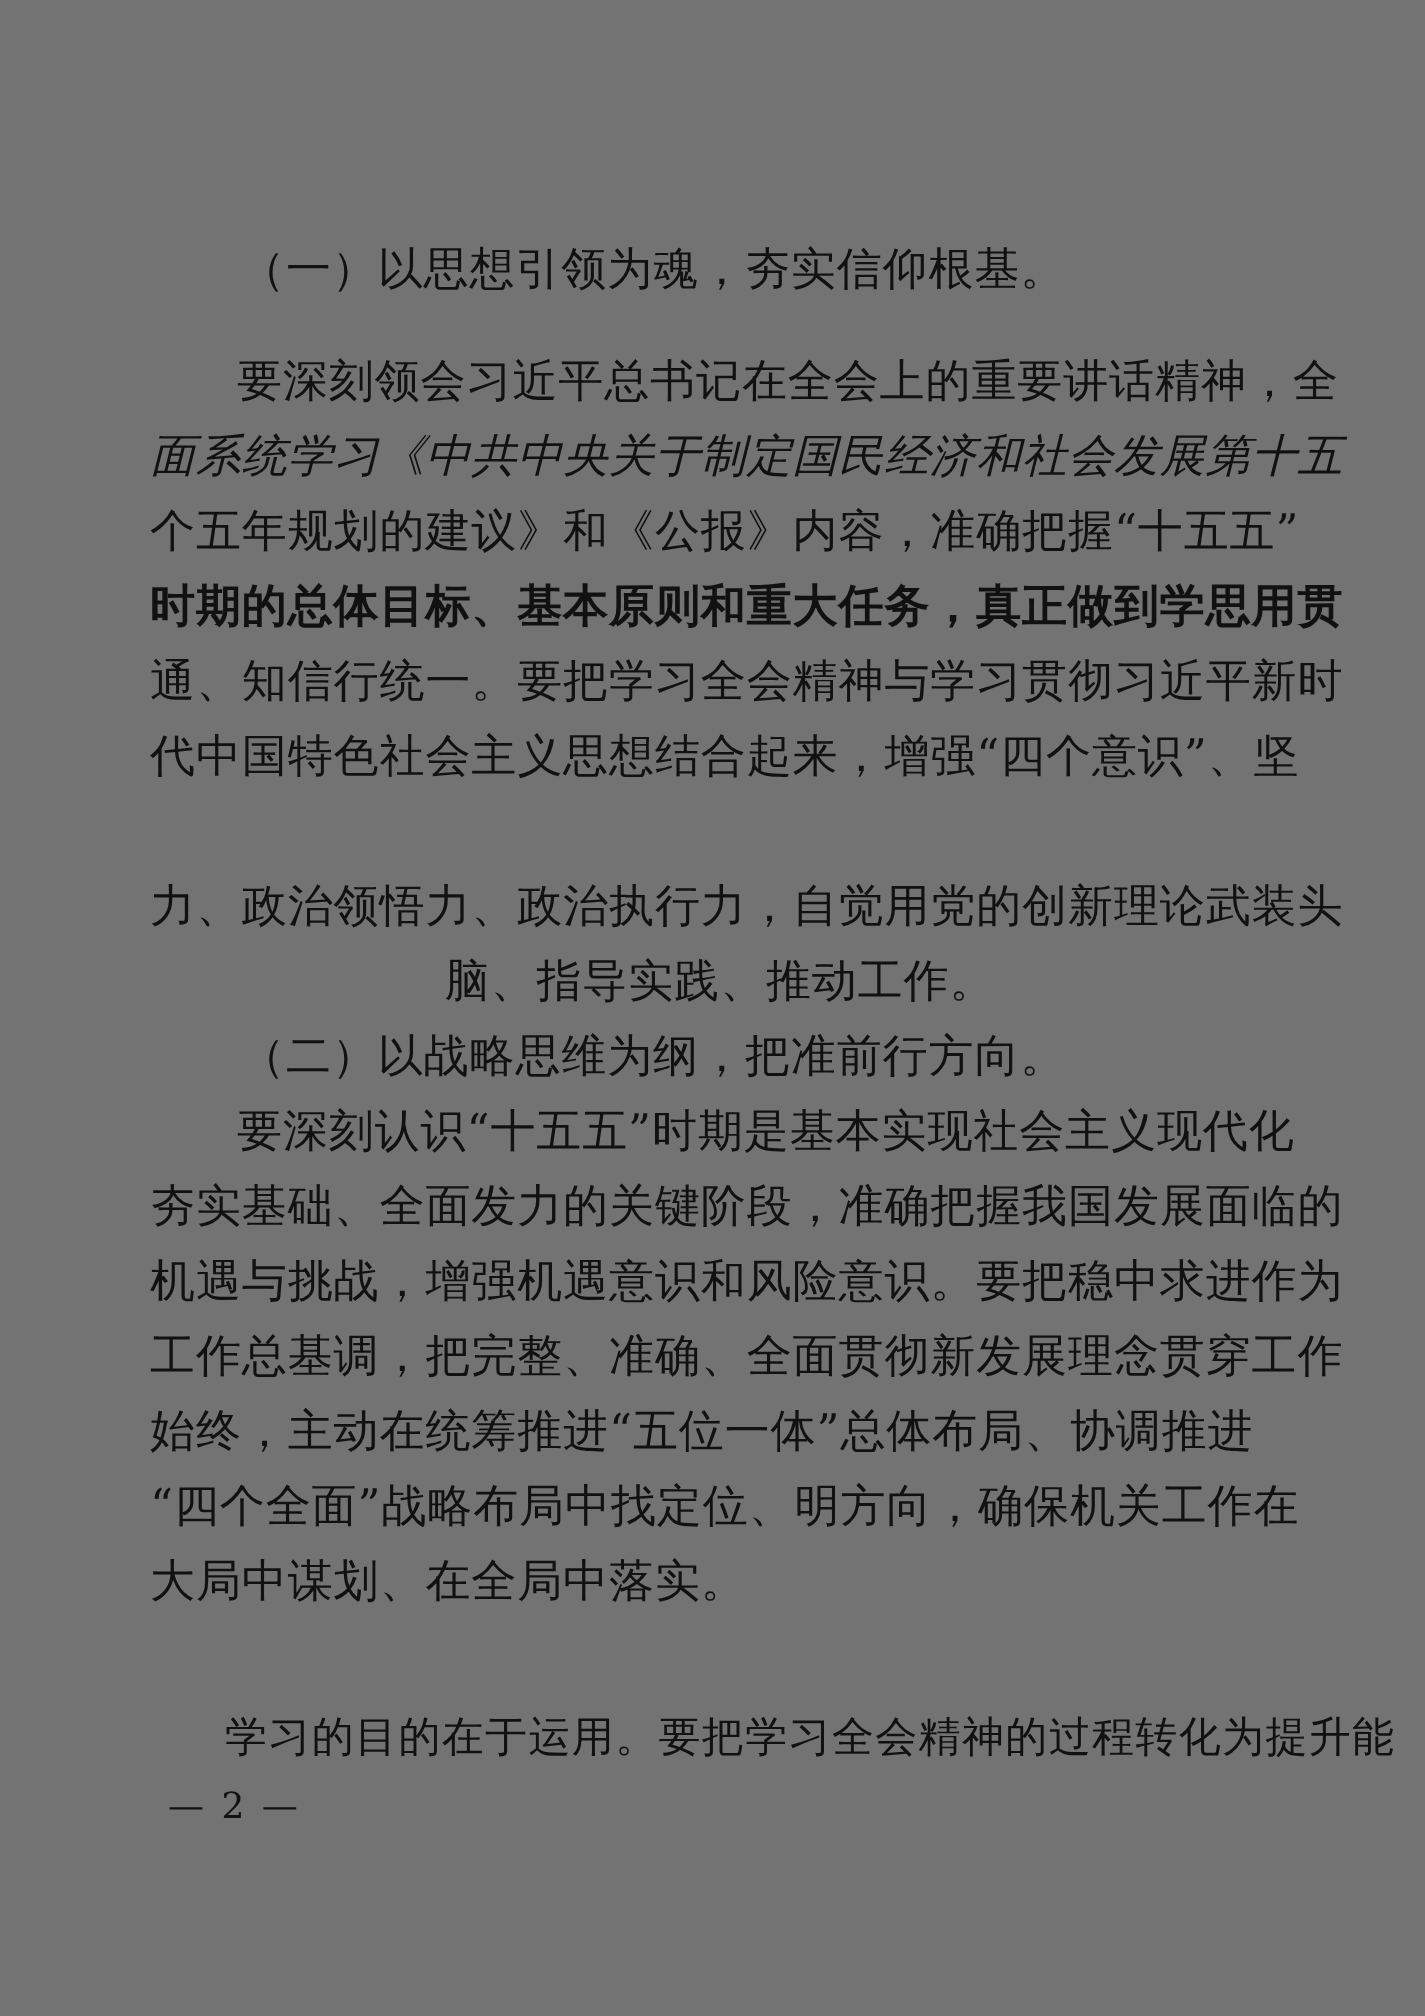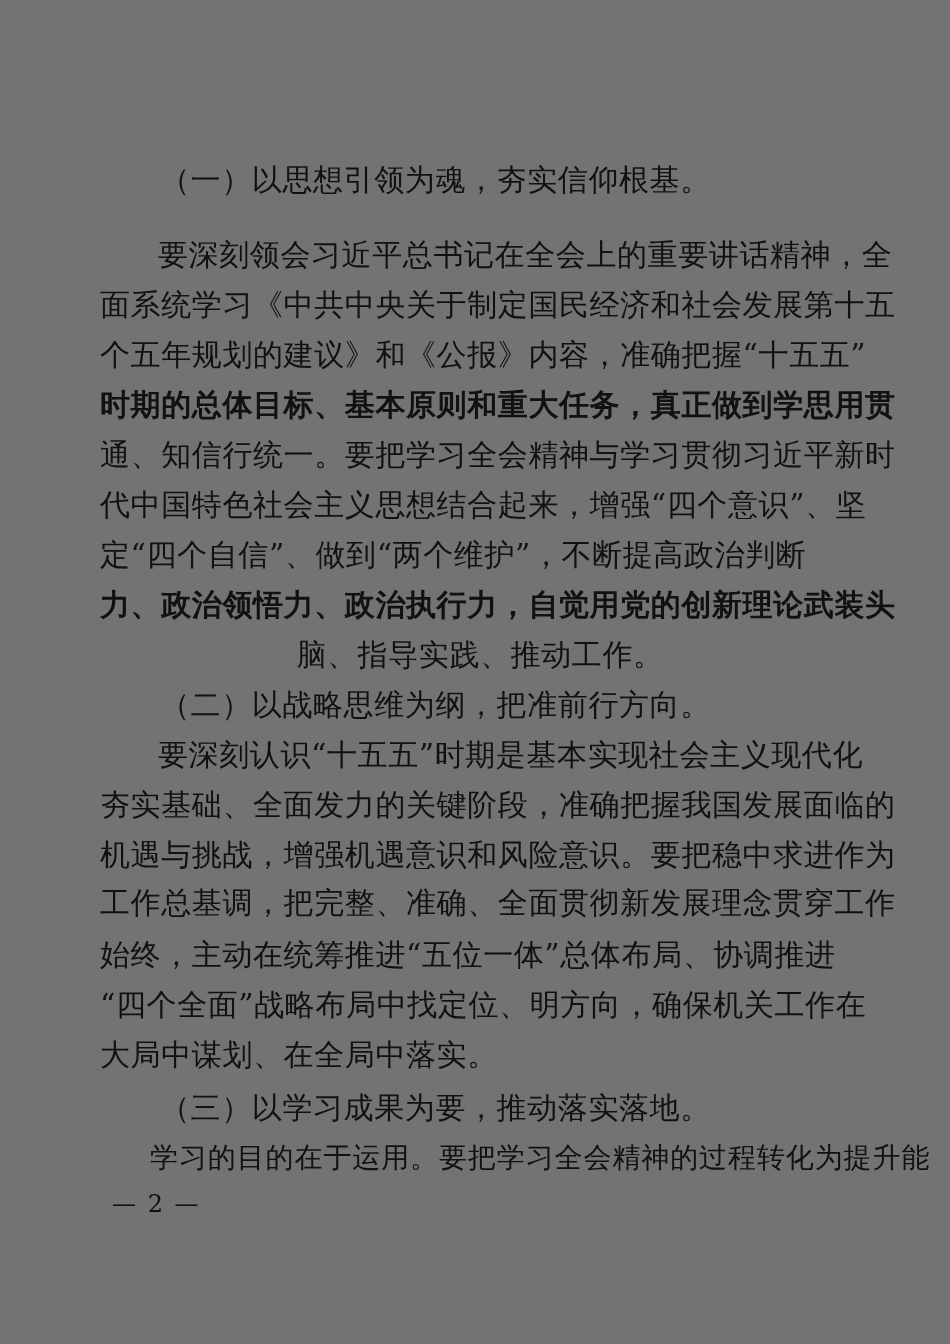--- a/index.html
+++ b/index.html
@@ -12,35 +12,33 @@
   .pagenum { position: absolute; left: 112px; top: 1186px; font-size: 24px; line-height: 36px;
              white-space: nowrap; letter-spacing: 2px; }
 </style>
 </head>
 <body>
 
 <div class="page">
 
   <div class="line heading" style="top:160px; left:160px;">（一）以思想引领为魂，夯实信仰根基。</div>
   <div class="line" style="top:235px; left:158px; width:700px;">要深刻领会习近平总书记在全会上的重要讲话精神，全</div>
-  <div class="line" style="top:285px;">面系统学习《中共中央关于制定国民经济和社会发展第十五</div>
+  <div class="line" style="top:285px;font-style:italic;">面系统学习《中共中央关于制定国民经济和社会发展第十五</div>
   <div class="line" style="top:335px;">个五年规划的建议》和《公报》内容，准确把握“十五五”</div>
   <div class="line" style="top:385px;font-weight:bold;">时期的总体目标、基本原则和重大任务，真正做到学思用贯</div>
   <div class="line" style="top:435px;">通、知信行统一。要把学习全会精神与学习贯彻习近平新时</div>
   <div class="line" style="top:485px;">代中国特色社会主义思想结合起来，增强“四个意识”、坚</div>
-  <div class="line" style="top:535px;">定“四个自信”、做到“两个维护”，不断提高政治判断</div>
-  <div class="line" style="top:585px;font-weight:bold;">力、政治领悟力、政治执行力，自觉用党的创新理论武装头</div>
+  <div class="line" style="top:585px;">力、政治领悟力、政治执行力，自觉用党的创新理论武装头</div>
   <div class="line" style="top:635px;text-align:center;">脑、指导实践、推动工作。</div>
 
   <div class="line heading" style="top:685px; left:160px;">（二）以战略思维为纲，把准前行方向。</div>
   <div class="line" style="top:735px; left:158px; width:700px;">要深刻认识“十五五”时期是基本实现社会主义现代化</div>
   <div class="line" style="top:785px;">夯实基础、全面发力的关键阶段，准确把握我国发展面临的</div>
   <div class="line" style="top:835px;">机遇与挑战，增强机遇意识和风险意识。要把稳中求进作为</div>
-  <div class="line" style="top:885px;font-family:Liberation Mono, monospace;">工作总基调，把完整、准确、全面贯彻新发展理念贯穿工作</div>
+  <div class="line" style="top:885px;">工作总基调，把完整、准确、全面贯彻新发展理念贯穿工作</div>
   <div class="line" style="top:935px;">始终，主动在统筹推进“五位一体”总体布局、协调推进</div>
   <div class="line" style="top:985px;">“四个全面”战略布局中找定位、明方向，确保机关工作在</div>
   <div class="line" style="top:1035px;">大局中谋划、在全局中落实。</div>
 
-  <div class="line heading" style="top:1088px; left:160px;">（三）以学习成果为要，推动落实落地。</div>
   <div class="line" style="top:1138px; left:150px; width:710px; font-size:28px; letter-spacing:0.9px;">学习的目的在于运用。要把学习全会精神的过程转化为提升能</div>
 
   <div class="pagenum">— 2 —</div>
 </div>
 
 </body></html>

